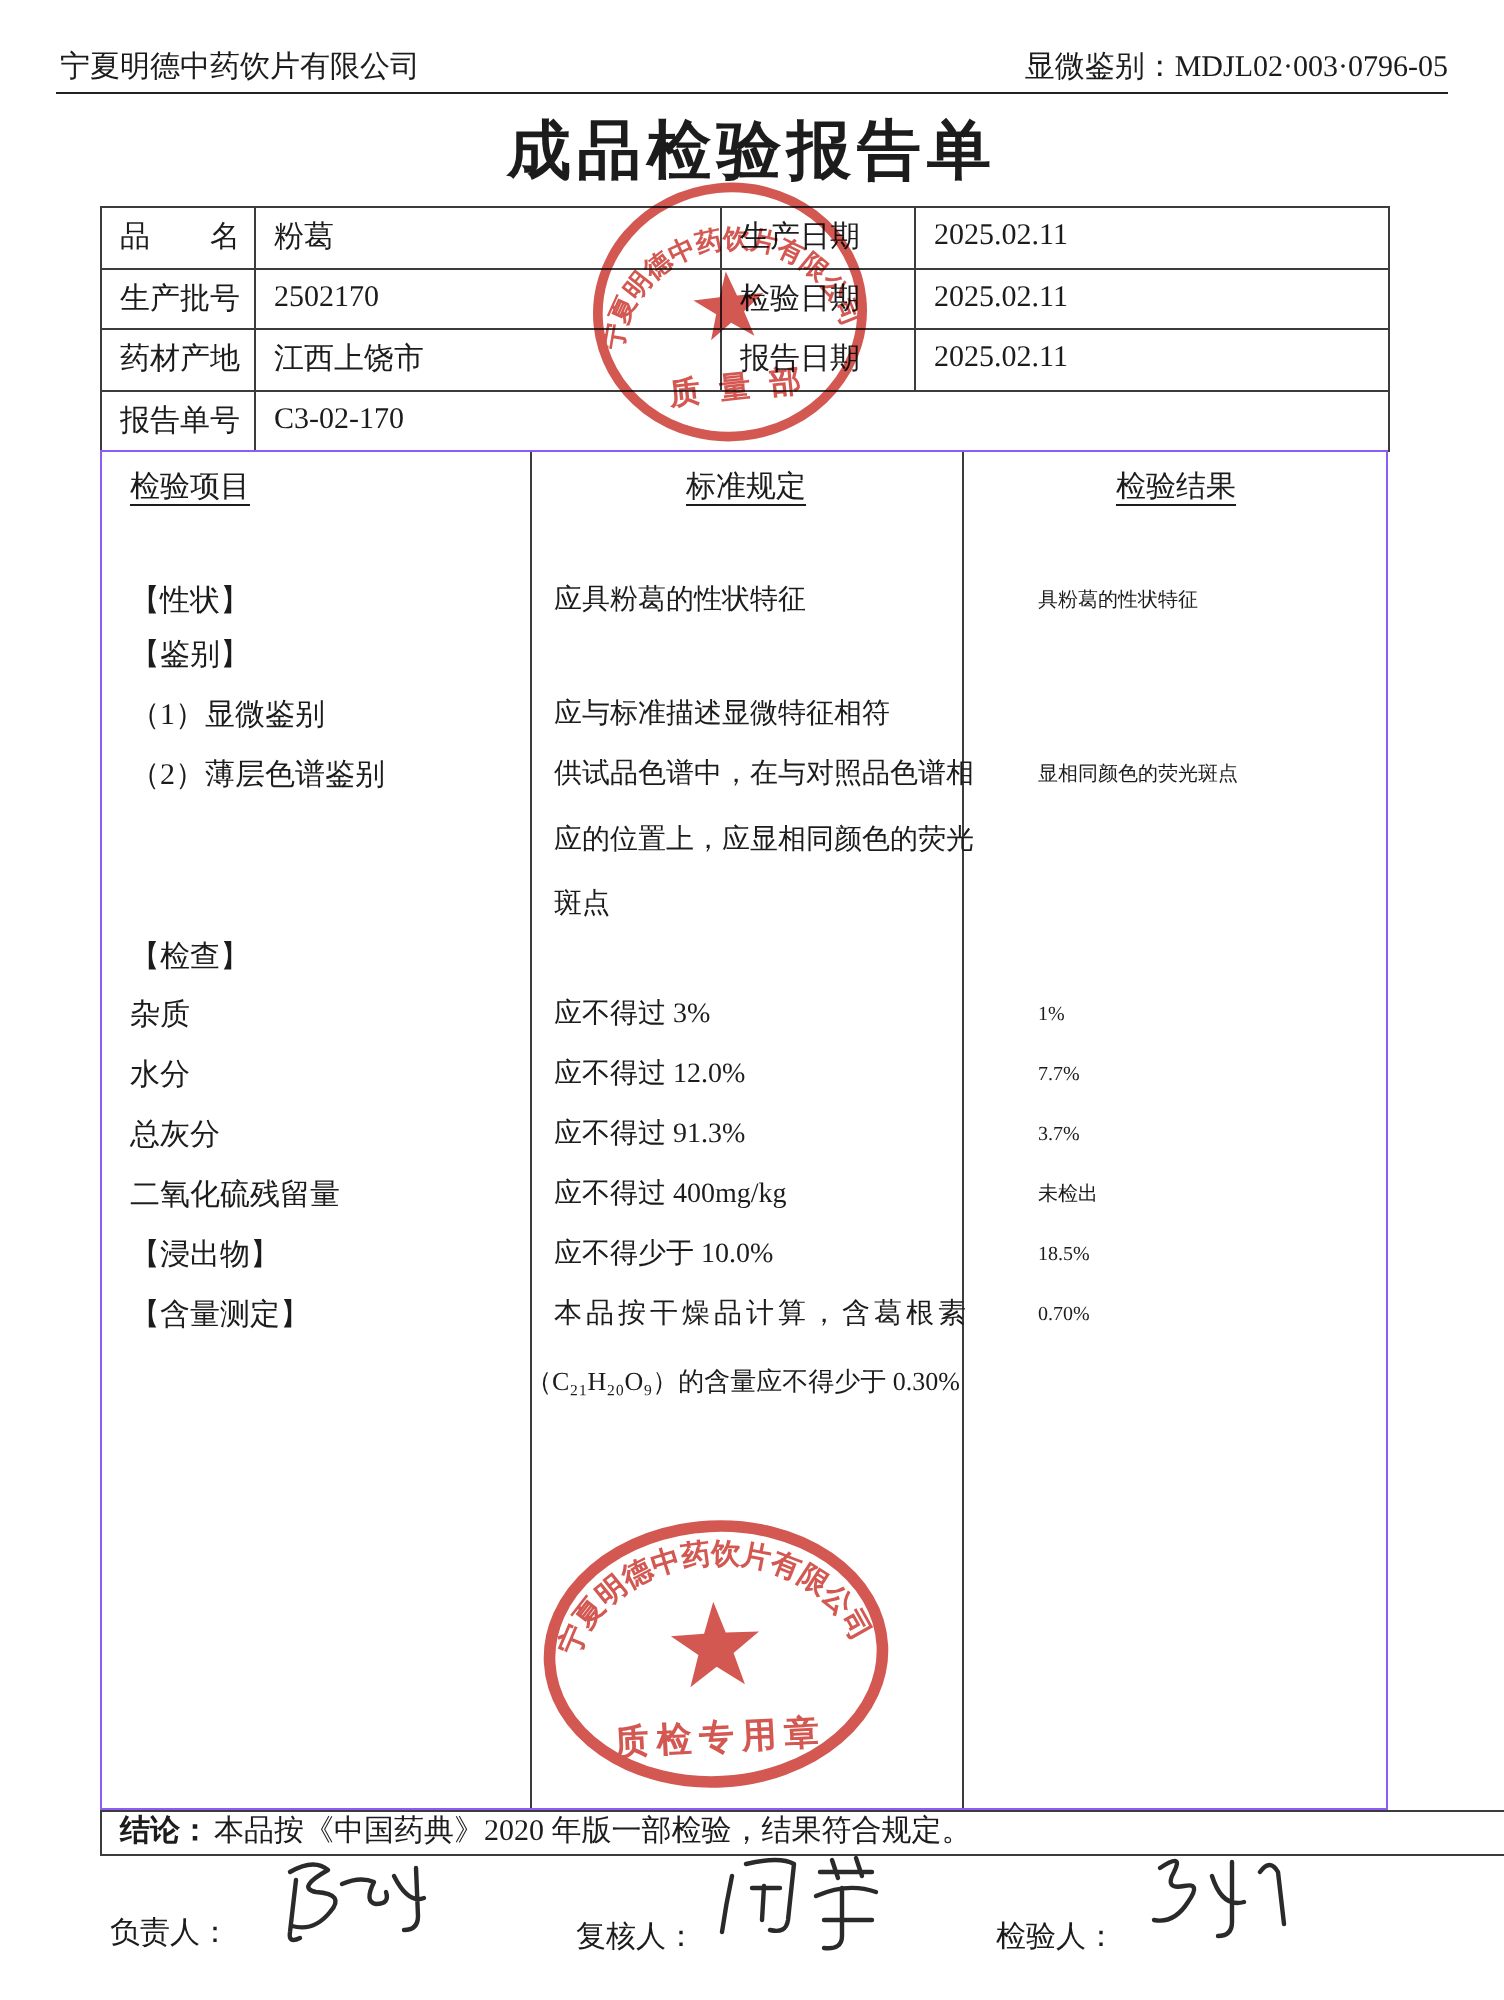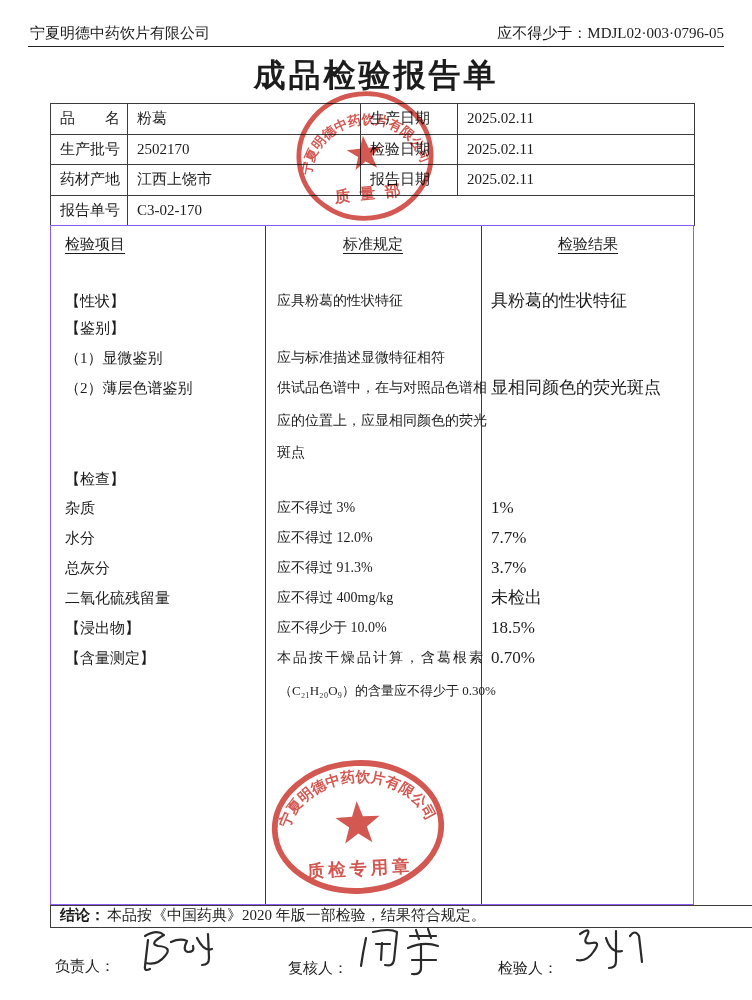--- a/index.html
+++ b/index.html
@@ -16,21 +16,21 @@
 
   
   table.info{position:absolute;left:50px;top:103px;width:644px;border-collapse:collapse;table-layout:fixed;font-size:15px;}
   table.info td,table.info th{border:1px solid #3c3c3c;height:29.5px;font-weight:normal;text-align:left;padding:0 0 0 9px;white-space:nowrap;}
 
   
   .insp{position:absolute;left:50px;top:225px;width:644px;height:680px;border:1px solid #8b5cf6;box-sizing:border-box;}
   .vline{position:absolute;top:0;bottom:0;width:0;border-left:1px solid #3c3c3c;}
   .cl{position:absolute;font-size:15px;white-space:nowrap;line-height:22px;}
   .std{font-size:14px;}
-  .res{font-size:17px;}
+  .res{font-size:10px;margin-left:28px;}
   .hdr{text-decoration:underline;text-underline-offset:4px;font-size:15px;}
   .hdr.center{text-align:center;}
 
   
   .conclusion{position:absolute;left:50px;top:905px;width:752px;height:23px;border:1px solid #3c3c3c;box-sizing:border-box;
     display:flex;align-items:flex-start;padding-left:9px;font-size:15px;}
   .conclusion b{margin-right:2px;}
 
   
   .sigrow{position:absolute;left:50px;right:30px;top:932px;font-size:15px;}
@@ -42,21 +42,21 @@
   .stamp{position:absolute;color:#cc3a33;opacity:.85;mix-blend-mode:multiply;}
   .stamp-top{left:292px;top:86px;transform:rotate(-6deg);}
   .stamp-bottom{left:266px;top:754px;transform:rotate(-3deg);}
 </style>
 </head>
 <body>
 
 <div class="topbar">
   <span>宁夏明德中药饮片有限公司</span>
   <span>
-    <span>应不得少于：</span><span>MDJL02·003·0796-05</span>
+    <span>显微鉴别：</span><span>MDJL02·003·0796-05</span>
   </span>
 </div>
 <div class="top-rule"></div>
 <div class="doc-title">成品检验报告单</div>
 
 <table class="info">
   <colgroup>
       <col style="width:77px">
       <col style="width:233px">
       <col style="width:97px">
@@ -112,21 +112,21 @@
   <div class="cl std" style="left:226px;top:121px">应与标准描述显微特征相符</div>
   <div class="cl std" style="left:226px;top:151px">供试品色谱中，在与对照品色谱相</div>
   <div class="cl std" style="left:226px;top:184px">应的位置上，应显相同颜色的荧光</div>
   <div class="cl std" style="left:226px;top:216px">斑点</div>
   <div class="cl std" style="left:226px;top:271px">应不得过 3%</div>
   <div class="cl std" style="left:226px;top:301px">应不得过 12.0%</div>
   <div class="cl std" style="left:226px;top:331px">应不得过 91.3%</div>
   <div class="cl std" style="left:226px;top:361px">应不得过 400mg/kg</div>
   <div class="cl std" style="left:226px;top:391px">应不得少于 10.0%</div>
   <div class="cl std" style="left:226px;top:421px;letter-spacing:2px">本品按干燥品计算，含葛根素</div>
-  <div class="cl std" style="left:228px;top:454px;font-size:13px">（C₂₁H₂₀O₉）的含量应不得少于 0.30%</div>
+  <div class="cl std" style="left:212px;top:454px;font-size:13px">（C₂₁H₂₀O₉）的含量应不得少于 0.30%</div>
 
   <div class="cl res" style="left:440px;top:64px">具粉葛的性状特征</div>
   <div class="cl res" style="left:440px;top:151px">显相同颜色的荧光斑点</div>
   <div class="cl res" style="left:440px;top:271px">1%</div>
   <div class="cl res" style="left:440px;top:301px">7.7%</div>
   <div class="cl res" style="left:440px;top:331px">3.7%</div>
   <div class="cl res" style="left:440px;top:361px">未检出</div>
   <div class="cl res" style="left:440px;top:391px">18.5%</div>
   <div class="cl res" style="left:440px;top:421px">0.70%</div>
 </div>

